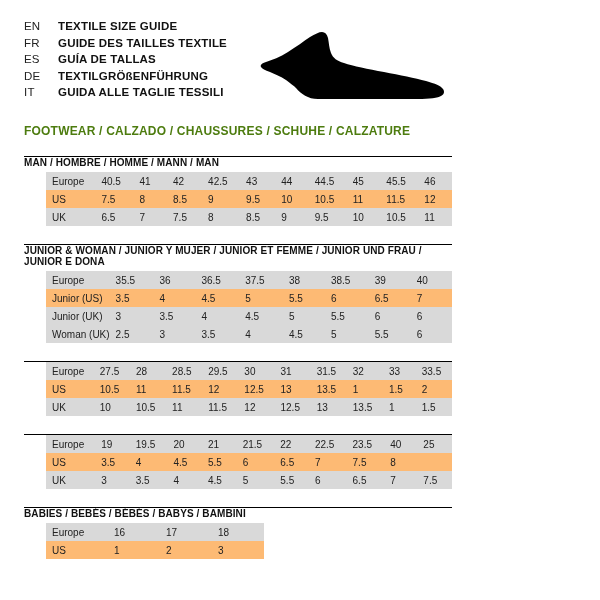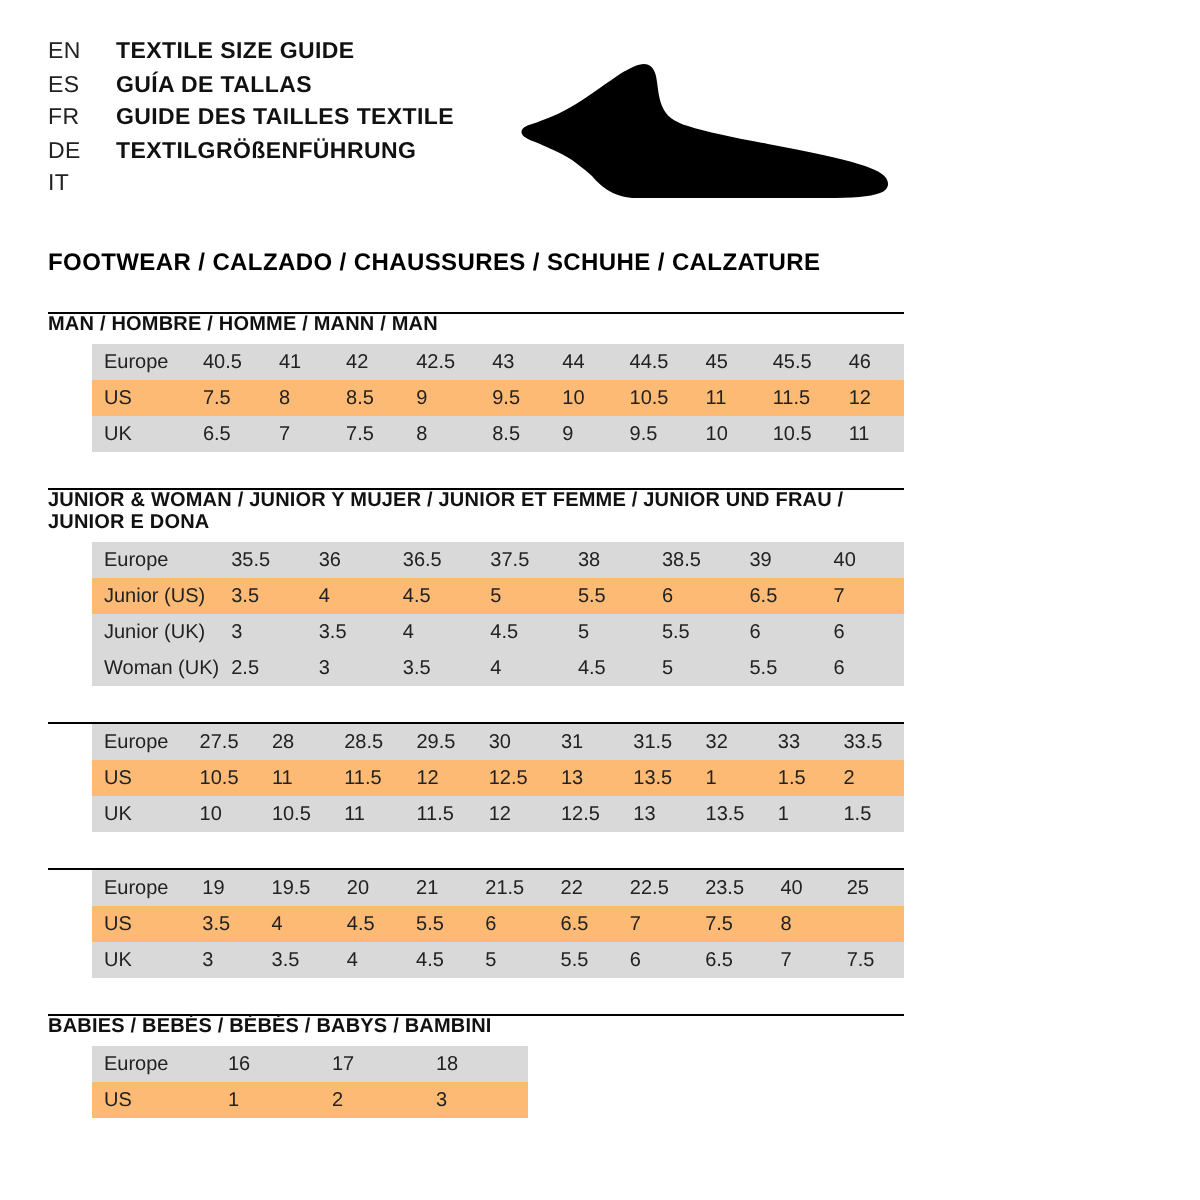--- a/index.html
+++ b/index.html
@@ -56,21 +56,21 @@
     width: 190px;
     height: 82px;
   }
 
   .section-title {
     font-size: 12px;
     font-weight: bold;
     letter-spacing: 0.2px;
     margin-top: 14px;
     margin-bottom: 0;
-    color: #000000;
+    color: #4d7c0f;
   }
 
   
   .block {
     margin-top: 18px;
   }
   .block-title {
     font-size: 10px;
     font-weight: bold;
     color: #111;
@@ -108,33 +108,34 @@
 
 <div class="page">
 
   <div class="header">
     <div class="lang-list">
         <div class="lang-row">
           <span class="lang-code">EN</span>
           <span class="lang-title">TEXTILE SIZE GUIDE</span>
         </div>
         <div class="lang-row">
+          <span class="lang-code">FR</span>
+          <span class="lang-title">GUIDE DES TAILLES TEXTILE</span>
+        </div>
+        <div class="lang-row">
           <span class="lang-code">ES</span>
           <span class="lang-title">GUÍA DE TALLAS</span>
-        </div>
-        <div class="lang-row">
-          <span class="lang-code">FR</span>
-          <span class="lang-title">GUIDE DES TAILLES TEXTILE</span>
         </div>
         <div class="lang-row">
           <span class="lang-code">DE</span>
           <span class="lang-title">TEXTILGRÖßENFÜHRUNG</span>
         </div>
         <div class="lang-row">
           <span class="lang-code">IT</span>
+          <span class="lang-title">GUIDA ALLE TAGLIE TESSILI</span>
         </div>
       </div>
     <div class="shoe-wrap">
       <svg viewBox="0 0 190 82" width="190" height="82" aria-hidden="true">
         <path fill="#000000" d="M38,58 C36,56 32,53 28,50 C22,46 16,44 12,42 C7,40 4,39 3,37 C2,35 4,33 8,32 C14,30 22,27 30,22 C38,17 46,11 52,7 C57,4 61,2 64,2 C67,2 69,4 70,8 C71,13 71,18 73,23 C75,28 79,31 86,33 C95,36 110,39 126,42 C142,45 157,48 168,51 C177,53.5 183,56 185,59 C187,62 186,65 182,66.5 C177,68.5 168,69 155,69 L60,69 C50,69 43,64 38,58 Z"></path>
       </svg>
     </div>
   </div>
 
   <div class="section-title">FOOTWEAR / CALZADO / CHAUSSURES / SCHUHE / CALZATURE</div>

